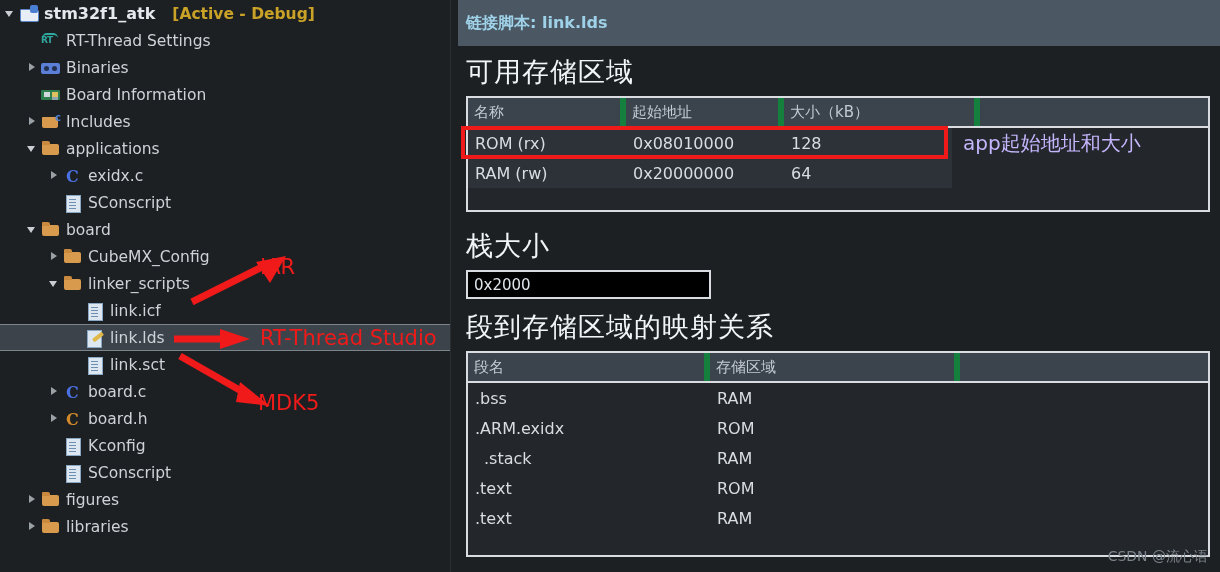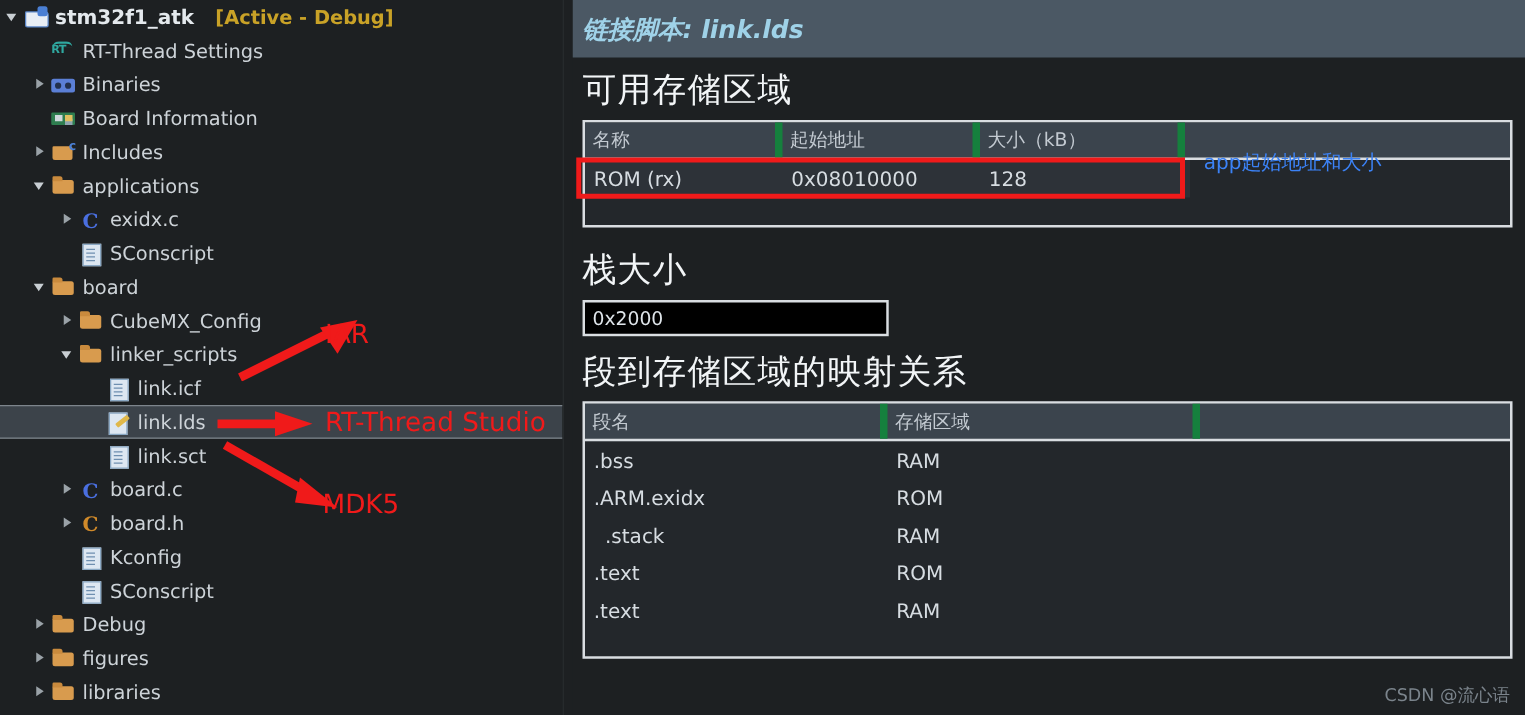--- a/index.html
+++ b/index.html
@@ -186,23 +186,22 @@
   }
   #panel-header {
     height: 46px;
     background: #4b5864;
     display: flex;
     align-items: center;
     padding-left: 8px;
   }
   #panel-header .title {
     color: #9fd2e8;
-    font-size: 20px;
+    font-size: 16px;
     font-weight: bold;
-    font-style: italic;
   }
   .section-title {
     color: #f2f5f7;
     font-size: 27px;
     font-weight: normal;
     margin: 8px 0 6px 8px;
     letter-spacing: 1px;
   }
   .tbl {
     margin-left: 8px;
@@ -345,25 +344,20 @@
           <span class="lbl">Kconfig</span>
         </div>
         <div class="tree-row">
           <span class="tw none" style="margin-left: 48px;"></span>
           <span class="ico ico-file"></span>
           <span class="lbl">SConscript</span>
         </div>
         <div class="tree-row">
           <span class="tw collapsed" style="margin-left: 26px;"></span>
           <span class="ico ico-folder"></span>
-          <span class="lbl">Debug</span>
-        </div>
-        <div class="tree-row">
-          <span class="tw collapsed" style="margin-left: 26px;"></span>
-          <span class="ico ico-folder"></span>
           <span class="lbl">figures</span>
         </div>
         <div class="tree-row">
           <span class="tw collapsed" style="margin-left: 26px;"></span>
           <span class="ico ico-folder"></span>
           <span class="lbl">libraries</span>
         </div>
       </div>
 
     <svg class="arrow-svg" style="left:190px; top:250px;" width="110" height="55" viewBox="0 0 110 55">
@@ -396,38 +390,43 @@
       <span class="title">链接脚本: link.lds</span>
     </div>
 
     <div class="section-title">可用存储区域</div>
 
     <div style="position:relative;">
       <div class="tbl" style="position:relative; z-index:1;">
         <div class="thead">
           <div class="th" style="width:158px;">名称</div>
           <div class="th" style="width:158px;">起始地址</div>
-          <div class="th" style="width:164px;">大小（kB）</div>
+          <div class="th" style="width:196px;">大小（kB）</div>
           <div class="th" style="flex:1;"></div>
         </div>
         <div class="rowzone" style="width:484px;">
           <div class="trow">
             <div class="td" style="width:158px;">ROM (rx)</div>
             <div class="td" style="width:158px;">0x08010000</div>
             <div class="td" style="width:164px;">128</div>
           </div>
+          <div class="trow">
+            <div class="td" style="width:158px;">RAM (rw)</div>
+            <div class="td" style="width:158px;">0x20000000</div>
+            <div class="td" style="width:164px;">64</div>
+          </div>
         </div>
         <div class="pad"></div>
       </div>
 
       <div style="position:absolute; left:3px; top:30px; width:487px; height:33px;
                   border:4px solid #f01a1a; z-index:3; pointer-events:none;"></div>
 
-      <div style="position:absolute; left:505px; top:24px; color:#3b82f6;
-                  font-size:16px; z-index:4; white-space:nowrap;">app起始地址和大小</div>
+      <div style="position:absolute; left:505px; top:34px; color:#c4b5fd;
+                  font-size:20px; z-index:4; white-space:nowrap;">app起始地址和大小</div>
     </div>
 
     <div class="section-title" style="margin-top:16px;">栈大小</div>
     <div id="stack-input">0x2000</div>
 
     <div class="section-title" style="margin-top:10px;">段到存储区域的映射关系</div>
 
     <div class="tbl">
       <div class="thead">
         <div class="th" style="width:242px;">段名</div>

